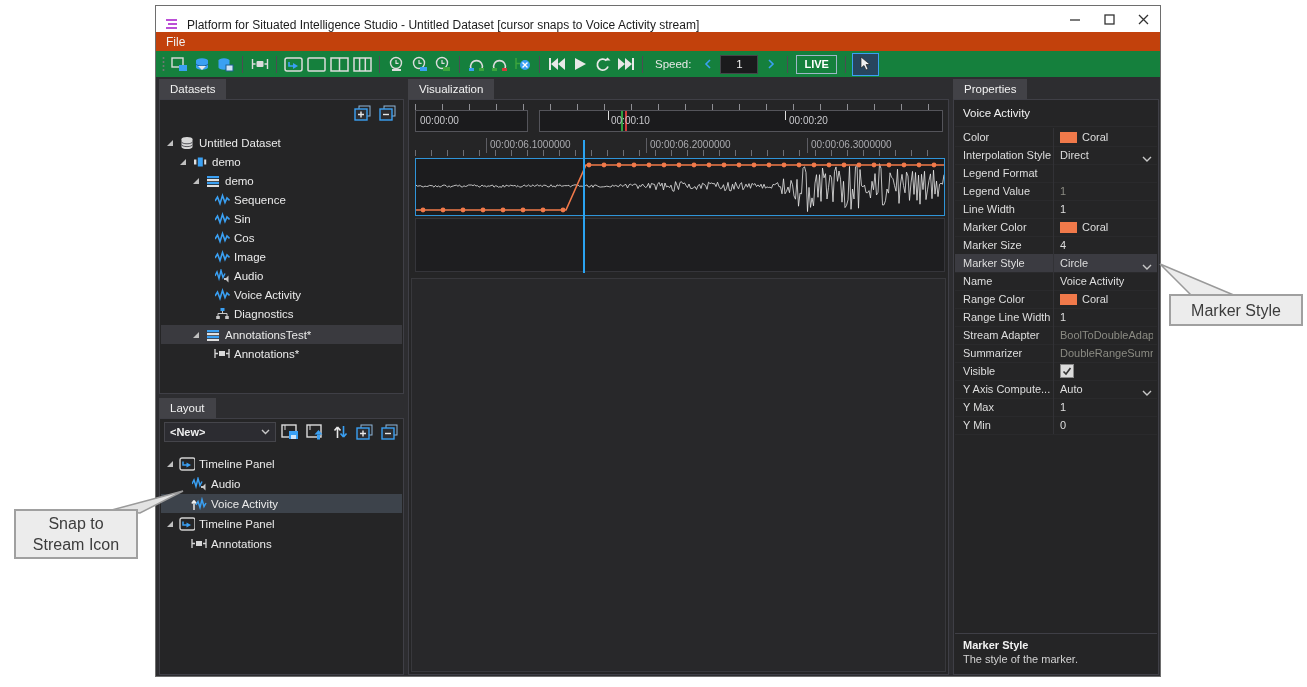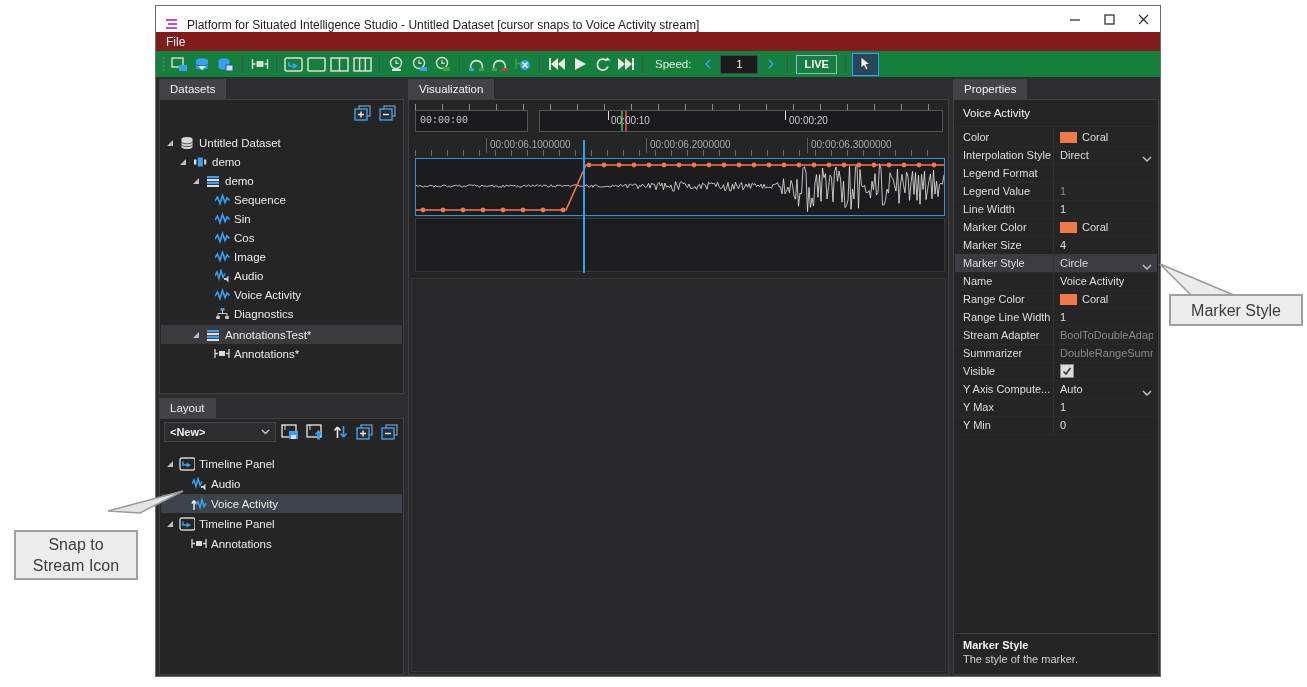--- a/index.html
+++ b/index.html
@@ -5,21 +5,21 @@
   html,body{margin:0;padding:0;background:#ffffff;width:1307px;height:687px;overflow:hidden;
     font-family:"Liberation Sans", sans-serif;}
   #stage{position:relative;width:1307px;height:687px;}
   
   #app-window{position:absolute;left:155px;top:5px;width:1006px;height:672px;
     border:1px solid #6e6e6e;background:#2d2d30;box-sizing:border-box;z-index:1;}
   .titlebar{position:absolute;left:0;top:0;right:0;height:26px;background:#ffffff;
     display:flex;align-items:flex-end;color:#1b1b1b;font-size:12px;}
   .titlebar .logo{margin:0 7px 0 8px;display:flex;}
   .wctrl{position:absolute;top:0;height:26px;width:34px;display:flex;align-items:center;justify-content:center;}
-  .menubar{position:absolute;left:0;top:26px;right:0;height:19px;background:#7f1d1d;
+  .menubar{position:absolute;left:0;top:26px;right:0;height:19px;background:#c2410c;
     display:flex;align-items:center;color:#f0f0f0;font-size:12px;}
   .menubar span{padding:0 10px;}
   .toolbar{position:absolute;left:0;top:45px;right:0;height:26px;background:#15803d;
     display:flex;align-items:center;padding-left:3px;gap:2px;}
   .tbtn{height:22px;min-width:21px;display:flex;align-items:center;justify-content:center;flex:0 0 auto;}
   .tsep{width:1px;height:17px;background:#4c4c52;margin:0 4px;flex:0 0 auto;}
   .tlabel{color:#e8e8e8;font-size:11.5px;margin:0 4px 0 6px;}
   .speedbox{width:36px;height:17px;background:#1b1b1d;border:1px solid #45454b;color:#f0f0f0;
     font-size:11.5px;display:flex;align-items:center;justify-content:center;}
   .livebtn{height:17px;padding:0 7px;border:1px solid #9fb6c8;color:#ffffff;font-weight:bold;
@@ -531,21 +531,21 @@
             </span>
         <span>Annotations</span>
       </div>
     </div>
   </section>
 
   <section class="panel" style="left:252px;top:73px;width:541px;height:596px;">
     <div class="ptab">Visualization</div>
     <div class="pbody">
       <div class="nav-ticks"></div>
-      <div class="navseg" style="left:6px;width:113px;font-family:Liberation Mono, monospace;">
+      <div class="navseg" style="left:6px;width:113px;">
         <span class="navlbl" style="left:4px">00:00:00</span>
       </div>
       <div class="navseg" style="left:130px;right:5px;">
         <span class="vline" style="left:68px;width:1px;height:9px;background:#dddddd"></span>
         <span class="vline" style="left:81px;background:#2E9E3E"></span>
         <span class="vline" style="left:85px;background:#D23A3A"></span>
         <span class="navlbl" style="left:71px">00:00:10</span>
         <span class="vline" style="left:245px;width:1px;height:9px;background:#dddddd"></span>
         <span class="navlbl" style="left:249px">00:00:20</span>
       </div>
@@ -733,20 +733,20 @@
     </div>
   </section>
 
 </div>
 
 <svg id="callout-overlay" width="1307" height="687">
   <polygon points="183,491 108,511 140,513" fill="#e3e3e3" stroke="#9a9a9a" stroke-width="1.5"></polygon>
   <polygon points="1160,264 1192,296 1236,296" fill="#ececec" stroke="#9a9a9a" stroke-width="1.5"></polygon>
 </svg>
 
-<div class="callout" style="left:14px;top:509px;width:124px;height:50px;margin-top:21px;">
+<div class="callout" style="left:14px;top:509px;width:124px;height:50px;">
   <span>Snap to</span>
   <span>Stream Icon</span>
 </div>
 <div class="callout" style="left:1169px;top:294px;width:134px;height:32px;">
   <span>Marker Style</span>
 </div>
 </div>
 
 </body></html>

